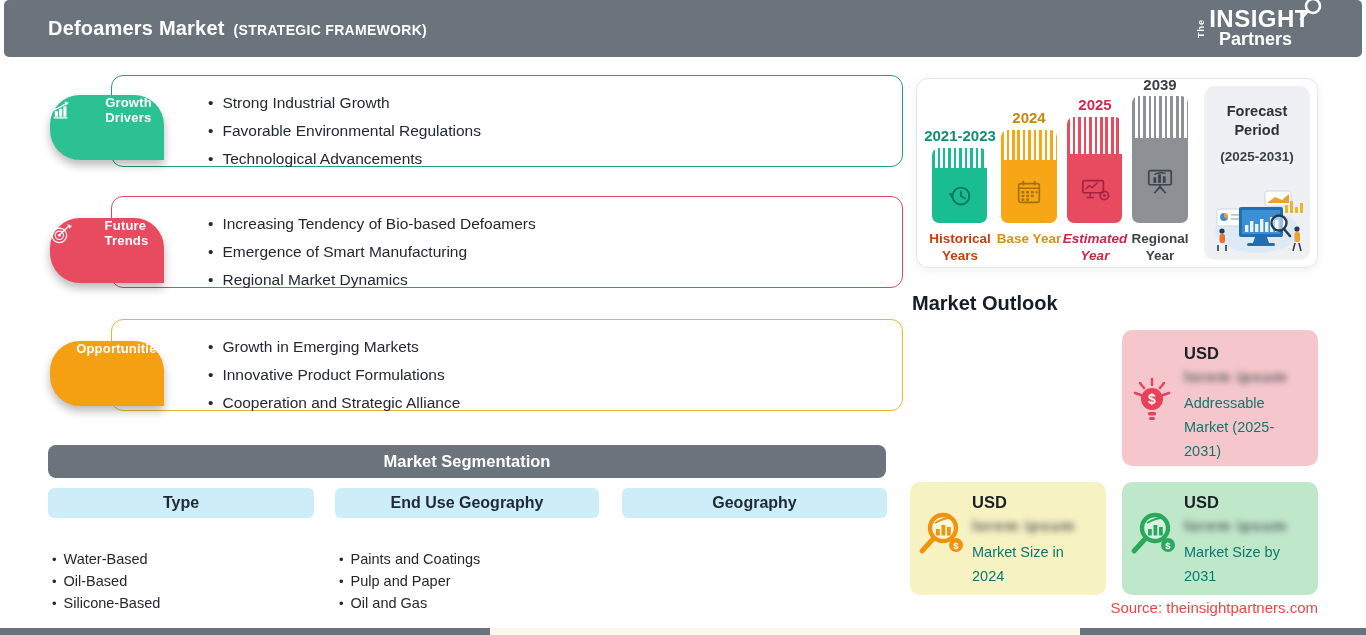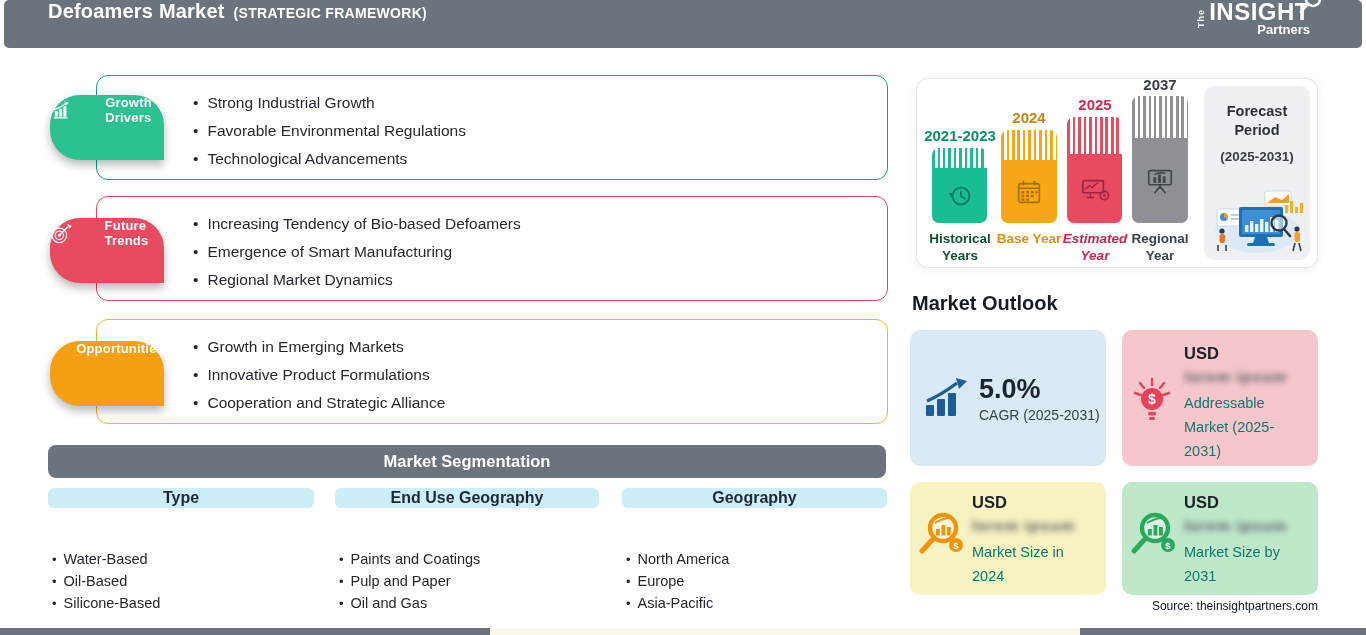--- a/index.html
+++ b/index.html
@@ -1,37 +1,37 @@
 <!DOCTYPE html>
 <html><head>
 <meta charset="utf-8">
 <style>
   * { margin:0; padding:0; box-sizing:border-box; }
   html,body { width:1366px; height:635px; background:#ffffff; overflow:hidden;
               font-family:"Liberation Sans", sans-serif; }
   .page { position:relative; width:1366px; height:635px; background:#fff; }
 
   
-  .header { position:absolute; left:4px; top:0; width:1358px; height:48px;
-            background:#6b747c; border-radius:5px; display:flex; align-items:flex-start;
+  .header { position:absolute; left:4px; top:0; width:1358px; height:57px;
+            background:#6b747c; border-radius:5px; display:flex; align-items:center;
             padding:0 52px 0 44px; }
   .title-wrap { display:flex; align-items:baseline; gap:9px; color:#fff; }
   .title { font-size:20px; font-weight:700; letter-spacing:.2px; }
   .subtitle { font-size:14px; font-weight:600; letter-spacing:.3px; }
   .logo { margin-left:auto; display:flex; align-items:center; gap:3px; color:#fff; }
   .logo-the { writing-mode:vertical-rl; transform:rotate(180deg); font-size:9px;
               font-weight:700; letter-spacing:1px; line-height:1; }
   .logo-right { position:relative; }
   .logo-insight { font-size:24px; font-weight:800; letter-spacing:.5px; line-height:1; display:block; }
-  .logo-partners { display:block; text-align:right; font-size:13px; font-weight:700;
-                   margin-top:-2px; margin-right:0; }
+  .logo-partners { display:block; text-align:right; font-size:18px; font-weight:700;
+                   margin-top:-2px; margin-right:18px; }
   .logo-mag { position:absolute; right:-14px; top:-10px; }
 
   
-  .info-box { position:absolute; left:96px; width:792px; height:105px;
+  .info-box { position:absolute; left:111px; width:792px; height:92px;
               border-radius:12px; background:#fff; border:1.6px solid; }
   .box-gd { top:75px;  border-color:#1b9e84; }
   .box-ft { top:196px; border-color:#e0475f; }
   .box-op { top:319px; border-color:#eeb52b; }
   .info-box ul { position:absolute; left:96px; top:13px; list-style:none; }
   .info-box li { font-size:15.5px; color:#24292f; line-height:28px; }
   .info-box li::before { content:"•"; margin-right:9px; color:#24292f; }
 
   .badge { position:absolute; left:50px; width:114px; height:65px;
            border-radius:30px 30px 0 30px; box-shadow:0 5px 10px rgba(0,0,0,.28);
@@ -40,21 +40,21 @@
   .badge-gd { top:95px;  background:#2cc192; }
   .badge-ft { top:218px; background:#e84a60; }
   .badge-op { top:341px; background:#f59f12; }
   .badge .blabel { font-size:13px; font-weight:700; letter-spacing:.2px; }
   .badge svg { margin-bottom:2px; }
 
   
   .seg-bar { position:absolute; left:48px; top:445px; width:838px; height:33px;
              background:#6b747c; border-radius:8px; display:flex; align-items:center;
              justify-content:center; color:#fff; font-size:16.5px; font-weight:700; }
-  .seg-head { position:absolute; top:488px; height:20px; background:#cdedf8; border-radius:6px;
+  .seg-head { position:absolute; top:488px; height:30px; background:#cdedf8; border-radius:6px;
               display:flex; align-items:center; justify-content:center;
               font-size:16px; font-weight:700; color:#1d2a33; }
   .sh1 { left:48px;  width:266px; } .sh2 { left:335px; width:264px; } .sh3 { left:622px; width:265px; }
   .seg-list { position:absolute; top:549px; list-style:none; }
   .sl1 { left:52px; } .sl2 { left:339px; } .sl3 { left:626px; }
   .seg-list li { font-size:14.5px; color:#23282d; line-height:20.8px; }
   .seg-list li::before { content:"•"; margin-right:7px; font-size:13px; }
 
   
   .tl-panel { position:absolute; left:916px; top:78px; width:402px; height:190px;
@@ -83,21 +83,21 @@
   .bar-r  .tl-solid { top:37px; background:#e84a60; }
   .bar-gy .tl-solid { top:42px; background:#8d9094; }
 
   .tl-year { position:absolute; width:100px; text-align:center; font-size:15px; font-weight:700; }
   .ty1 { left:910px;  top:127px; color:#0c9273; }
   .ty2 { left:979px;  top:109px; color:#c8860e; }
   .ty3 { left:1045px; top:96px;  color:#d02a4e; }
   .ty4 { left:1110px; top:76px;  color:#3a4047; }
   .tl-cap { position:absolute; top:230px; width:86px; text-align:center;
             font-size:13.5px; font-weight:700; line-height:17px; }
-  .tc1 { left:917px;  color:#14532d; }
+  .tc1 { left:917px;  color:#c2410c; }
   .tc2 { left:986px;  color:#d9920f; }
   .tc3 { left:1052px; color:#c9274b;font-style:italic; }
   .tc4 { left:1117px; color:#3c434a; }
 
   
   .mo-title { position:absolute; left:912px; top:292px; font-size:20px; font-weight:700; color:#161d26; }
   .card { position:absolute; border-radius:10px; }
   .card1 { left:910px;  top:330px; width:196px; height:136px; background:#d9e9f5;
            display:flex; align-items:center; padding-left:13px; gap:10px; }
   .card2 { left:1122px; top:330px; width:196px; height:136px; background:#f5c7cc; }
@@ -109,21 +109,21 @@
   .card2 .c-icon { left:8px;  top:46px; }
   .card3 .c-icon { left:6px;  top:26px; }
   .card4 .c-icon { left:6px;  top:26px; }
   .c-text { position:absolute; left:62px; top:14px; width:126px; }
   .card3 .c-text, .card4 .c-text { top:11px; }
   .c-usd { font-size:16.5px; font-weight:800; color:#1c2026; }
   .c-blur { font-size:15.5px; font-weight:700; color:#575b5f; filter:blur(3px);
             letter-spacing:1px; margin-top:5px; }
   .c-label { font-size:14.5px; color:#0f766e; margin-top:5px; line-height:24px; }
 
-  .source { position:absolute; right:48px; top:599px; font-size:12px; color:#0f172a; }
+  .source { position:absolute; right:48px; top:599px; font-size:15px; color:#ef4444; }
 
   
   .bottom-strip { position:absolute; left:0; bottom:0; width:1366px; height:7px;
                   background:linear-gradient(90deg,#6b747c 0 490px,#fbf7ea 490px 1080px,#6b747c 1080px 100%); }
 </style>
 </head>
 <body>
 
 <div class="page">
 
@@ -212,25 +212,20 @@
   <div class="seg-head sh3">Geography</div>
   <ul class="seg-list sl1">
     <li>Water-Based</li>
     <li>Oil-Based</li>
     <li>Silicone-Based</li>
   </ul>
   <ul class="seg-list sl2">
     <li>Paints and Coatings</li>
     <li>Pulp and Paper</li>
     <li>Oil and Gas</li>
-  </ul>
-  <ul class="seg-list sl3">
-    <li>North America</li>
-    <li>Europe</li>
-    <li>Asia-Pacific</li>
   </ul>
 
   <div class="tl-panel"></div>
   <div class="fc-panel">
     <div class="fc-line">Forecast</div>
     <div class="fc-line">Period</div>
     <div class="fc-range">(2025-2031)</div>
     <svg class="fc-art" width="96" height="74" viewBox="0 0 96 74">
       <ellipse cx="48" cy="50" rx="42" ry="22" fill="#ddeaf6"></ellipse>
       <rect x="56" y="10" width="26" height="15" rx="2" fill="#fff" stroke="#c9d6e2"></rect>
@@ -268,21 +263,21 @@
       <circle cx="88" cy="48" r="2.6" fill="#2b3b4e"></circle>
       <rect x="85.5" y="51" width="5.5" height="10" rx="2" fill="#f0a02a"></rect>
       <line x1="86" y1="62" x2="84" y2="70" stroke="#2b3b4e" stroke-width="1.6"></line>
       <line x1="90" y1="62" x2="92" y2="70" stroke="#2b3b4e" stroke-width="1.6"></line>
     </svg>
   </div>
 
   <div class="tl-year ty1">2021-2023</div>
   <div class="tl-year ty2">2024</div>
   <div class="tl-year ty3">2025</div>
-  <div class="tl-year ty4">2037</div>
+  <div class="tl-year ty4">2039</div>
 
   <div class="tl-bar bar-g">
     <div class="tl-stripe"></div>
     <div class="tl-solid">
       <svg width="30" height="30" viewBox="0 0 32 32" style="color:#0b7a61">
         <circle cx="17" cy="16" r="9" stroke="currentColor" stroke-width="2" fill="none"></circle>
         <path d="M17 11 v5 l4.2 2.6" stroke="currentColor" stroke-width="2" fill="none" stroke-linecap="round"></path>
         <polygon points="4,13 10,13 7,18" fill="currentColor"></polygon>
       </svg>
     </div>
@@ -340,35 +335,20 @@
     </div>
   </div>
 
   <div class="tl-cap tc1">Historical Years</div>
   <div class="tl-cap tc2">Base Year</div>
   <div class="tl-cap tc3">Estimated Year</div>
   <div class="tl-cap tc4">Regional Year</div>
 
   <div class="mo-title">Market Outlook</div>
 
-  <div class="card card1">
-    <svg width="46" height="42" viewBox="0 0 46 42">
-      <g fill="#1d5c95">
-        <rect x="3" y="28" width="8" height="11" rx="1"></rect>
-        <rect x="14" y="22" width="8" height="17" rx="1"></rect>
-        <rect x="25" y="16" width="8" height="23" rx="1"></rect>
-      </g>
-      <path d="M4 24 Q18 18 34 6" stroke="#1d5c95" stroke-width="3.4" fill="none"></path>
-      <polygon points="33,1 44,4 36,12" fill="#1d5c95"></polygon>
-    </svg>
-    <div>
-      <div class="c-value">5.0%</div>
-      <div class="c-sub">CAGR (2025-2031)</div>
-    </div>
-  </div>
 
   <div class="card card2">
     <svg class="c-icon" width="44" height="48" viewBox="0 0 44 48">
       <g stroke="#e8415a" stroke-width="2.4" stroke-linecap="round">
         <line x1="22" y1="3" x2="22" y2="9"></line>
         <line x1="10" y1="7" x2="14" y2="12"></line>
         <line x1="34" y1="7" x2="30" y2="12"></line>
         <line x1="5" y1="17" x2="11" y2="19"></line>
         <line x1="39" y1="17" x2="33" y2="19"></line>
       </g>

